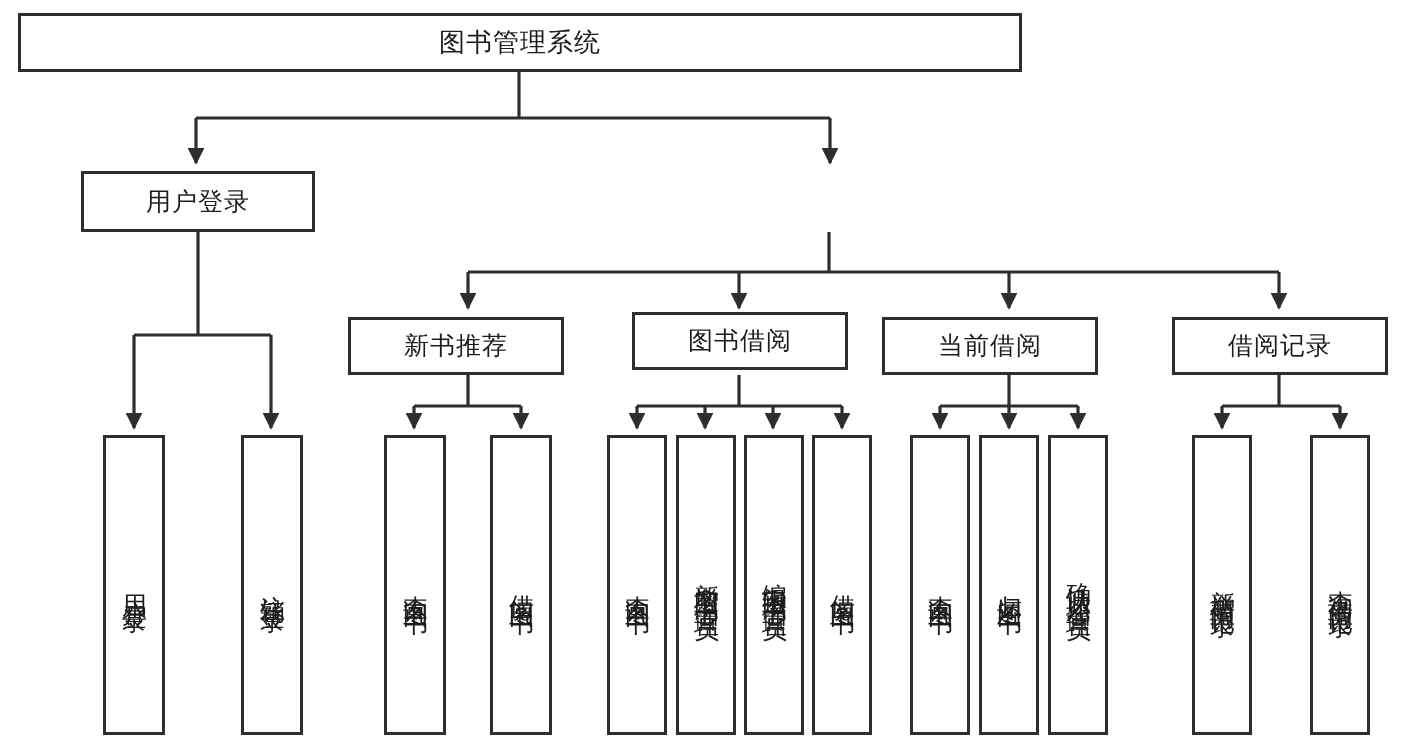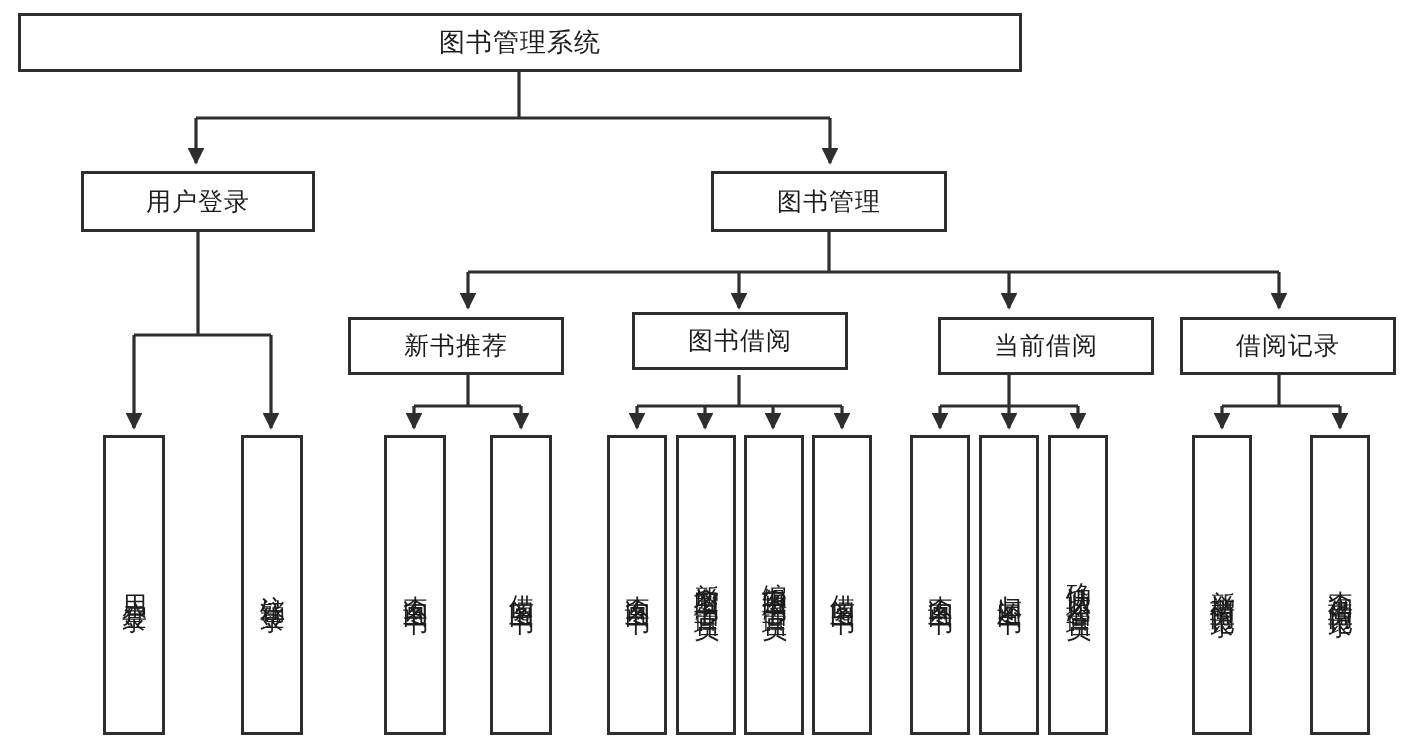--- a/index.html
+++ b/index.html
@@ -113,29 +113,28 @@
       <path d="M1222,406 L1340,406"></path>
       <path d="M1222,406 L1222,428" marker-end="url(#arr)"></path>
       <path d="M1340,406 L1340,428" marker-end="url(#arr)"></path>
     </g>
   </svg>
 
   <div class="node h root" style="left:18px;top:13px;width:1004px;height:59px;">图书管理系统</div>
 
   <div class="node h" style="left:81px;top:171px;width:234px;height:61px;">用户登录</div>
 
-  <div class="node h" style="left:711px;top:171px;width:236px;height:61px;">图书管理</div>
 
   <div class="node h" style="left:348px;top:317px;width:216px;height:58px;">新书推荐</div>
 
   <div class="node h" style="left:632px;top:312px;width:216px;height:58px;text-align:right;">图书借阅</div>
 
-  <div class="node h" style="left:938px;top:317px;width:216px;height:58px;font-family:Liberation Serif, serif;">当前借阅</div>
+  <div class="node h" style="left:882px;top:317px;width:216px;height:58px;font-family:Liberation Serif, serif;">当前借阅</div>
 
-  <div class="node h" style="left:1172px;top:317px;width:216px;height:58px;margin-left:8px;">借阅记录</div>
+  <div class="node h" style="left:1172px;top:317px;width:216px;height:58px;">借阅记录</div>
 
   <div class="node v" style="left:103px;top:435px;width:62px;height:300px;">
     <span class="txt">用户登录</span>
   </div>
 
   <div class="node v" style="left:241px;top:435px;width:62px;height:300px;">
     <span class="txt">注销登录</span>
   </div>
 
   <div class="node v" style="left:384px;top:435px;width:62px;height:300px;">

